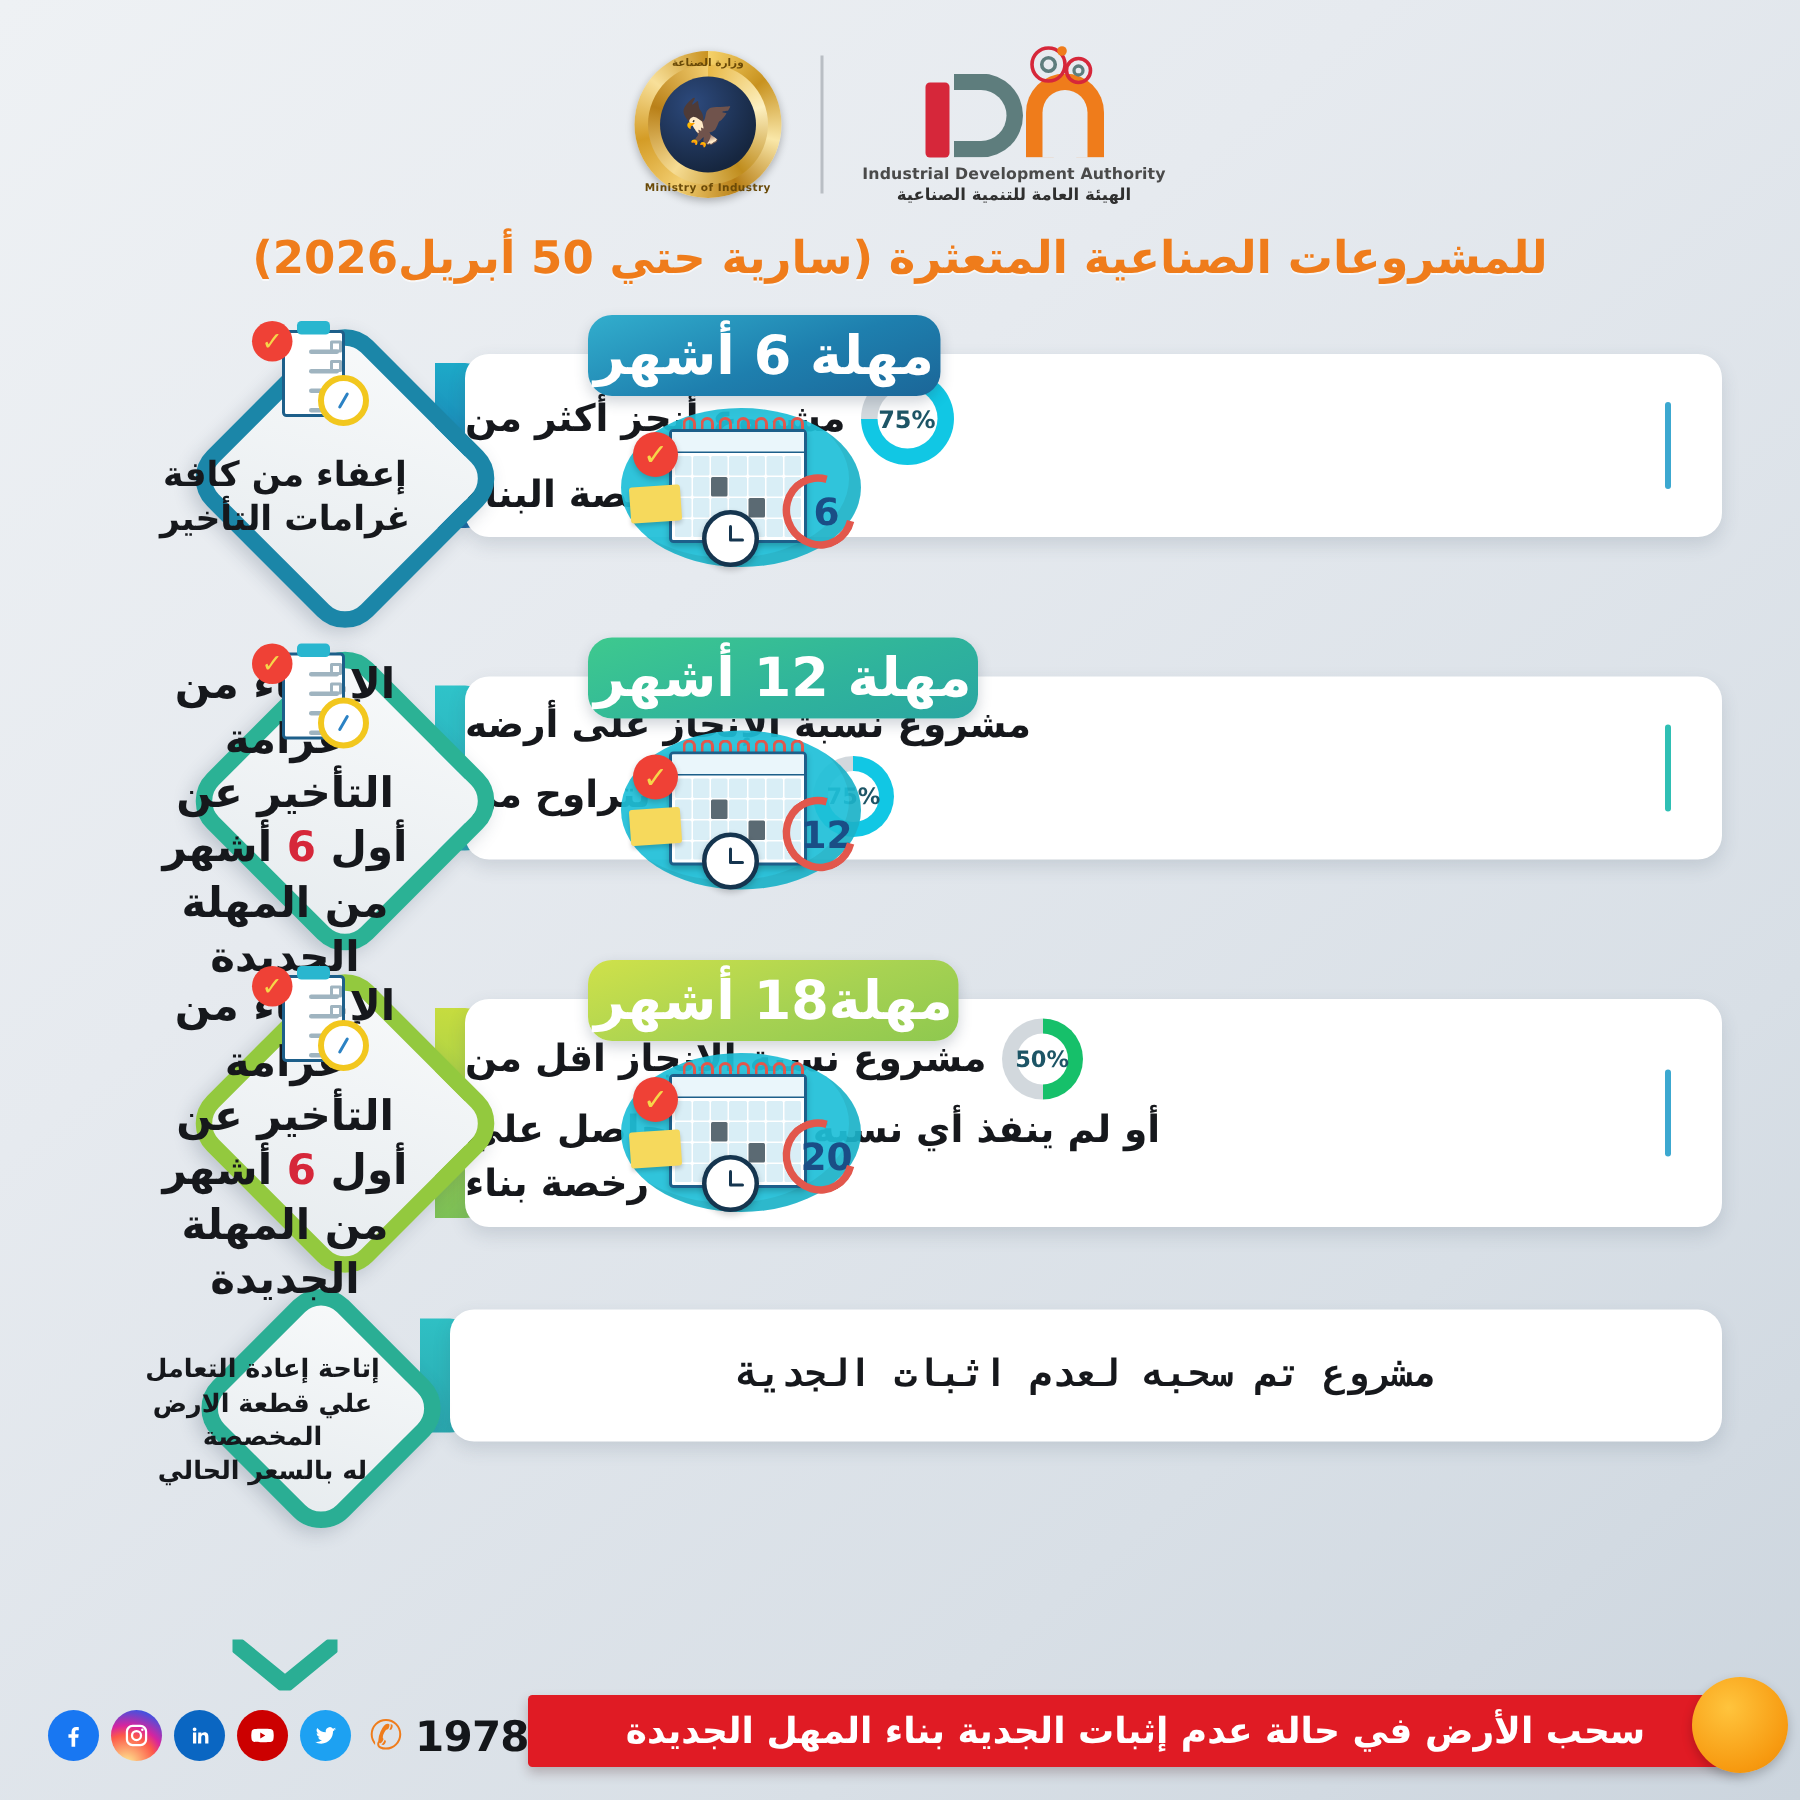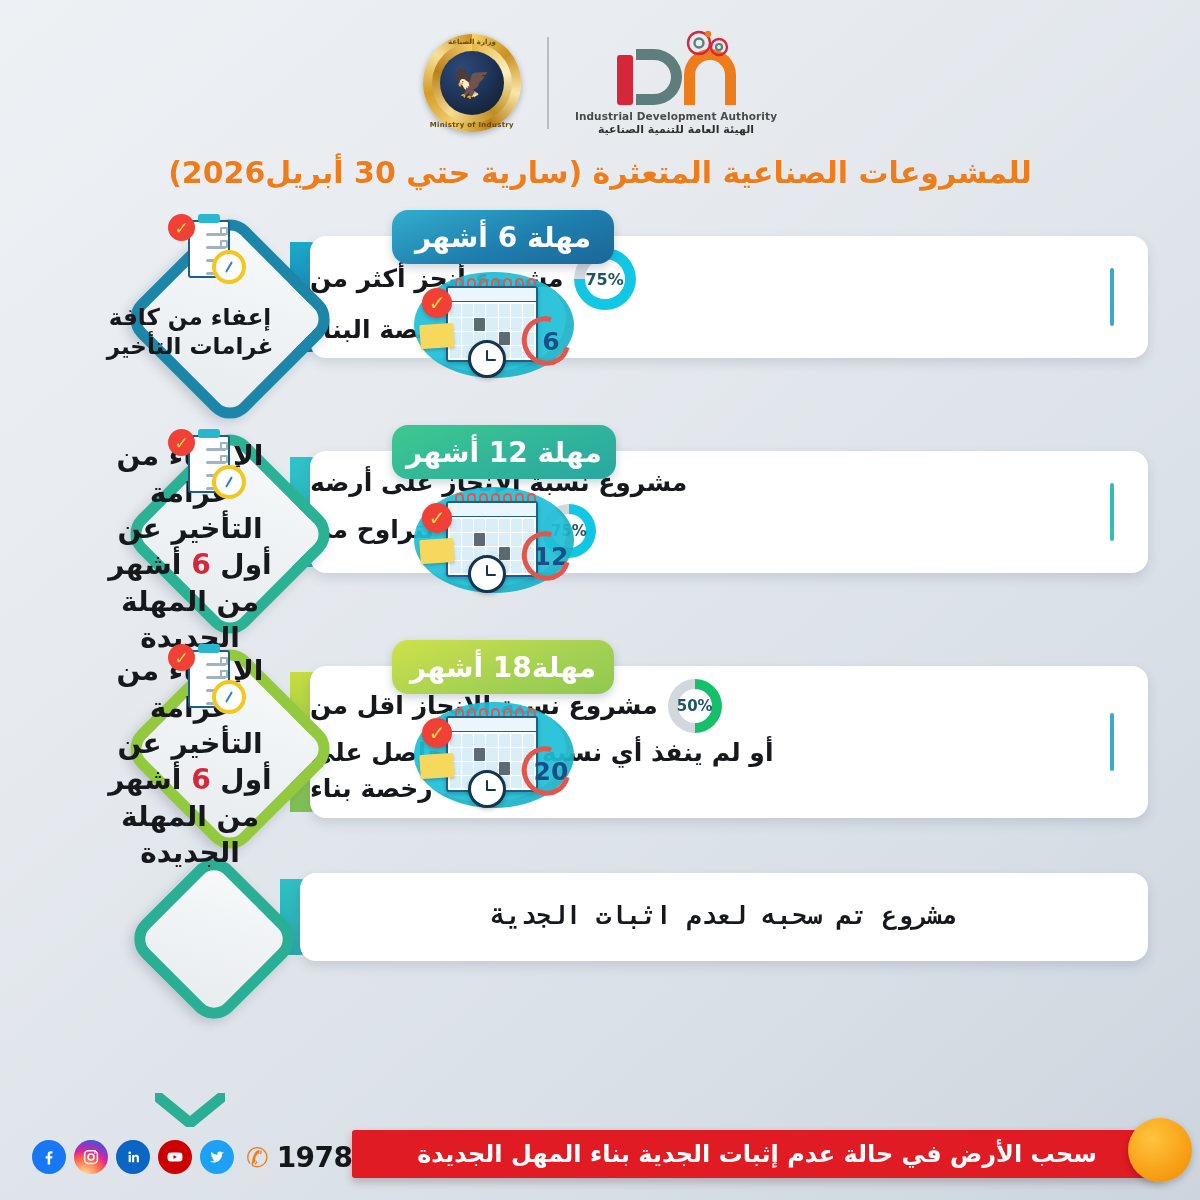--- a/index.html
+++ b/index.html
@@ -135,23 +135,23 @@
 
   .inline-wrap { display: flex; flex-direction: column; align-items: flex-end; gap: 4px; flex: 1; }
   .line { display: flex; align-items: center; gap: 10px; justify-content: flex-end; }
   .line .txt { font-weight: 800; color: #16181c; font-size: 25px; line-height: 1.3; }
 
   
   .badge {
     position: absolute; top: 0; left: 392px; z-index: 5;
     min-width: 222px; height: 54px; border-radius: 16px;
     display: flex; align-items: center; justify-content: center;
-    color: #fff; font-weight: 800; font-size: 28px;
+    color: #fff; font-weight: 800; font-size: 36px;
     box-shadow: 0 4px 9px rgba(40,60,80,.22);
-    padding: 0 14px;
+    padding: 0 4px;
   }
   .row.r1 .badge { background: linear-gradient(160deg, #32aecd 0%, #1e7fae 55%, #1b6698 100%); }
   .row.r2 .badge { background: linear-gradient(160deg, #3ec98e 0%, #2fb39c 60%, #2aa6a2 100%); }
   .row.r3 .badge { background: linear-gradient(160deg, #cfe14a 0%, #a7d252 55%, #8ec84f 100%); }
 
   
   .cal-wrap { position: absolute; left: 398px; top: 56px; width: 190px; height: 118px; z-index: 4; }
   .cal-blob {
     position: absolute; left: 16px; top: 6px; width: 160px; height: 106px;
     background: #1fc0d8; border-radius: 50%; opacity: .92;
@@ -346,21 +346,21 @@
     <div class="moi-ring2"></div>
     <div class="moi-core">
       <span class="moi-eagle">🦅</span>
     </div>
     <div class="moi-t top">وزارة الصناعة</div>
     <div class="moi-t bot">Ministry of Industry</div>
   </div>
 </div>
 
 <div class="title">
-  <div>للمشروعات الصناعية المتعثرة (سارية حتي 30 أبريل2026)</div>
+  <div>للمشروعات الصناعية المتعثرة (سارية حتي 50 أبريل2026)</div>
 </div>
 
 <div class="rows">
 
   <div class="row r1">
     <div class="card">
       <div class="accent"></div>
       <div class="card-inner">
         <div class="tick"></div>
         <div class="inline-wrap">
@@ -658,20 +658,25 @@
   </div>
 
   <div class="row r4">
     <div class="card">
       <div class="accent"></div>
       <div class="card-text">مشروع تم سحبه لعدم اثبات الجدية</div>
     </div>
 
     <div class="diamond">
       <div class="dia-shape"></div>
+      <div class="dia-text">
+        <div>إتاحة إعادة التعامل</div>
+        <div>علي قطعة الارض المخصصة</div>
+        <div>له بالسعر الحالي</div>
+      </div>
     </div>
   </div>
 </div>
 
 <svg class="chevron" viewBox="0 0 70 34">
   <path d="M2 3 L35 30 L68 3" fill="none" stroke="#2aae94" stroke-width="11" stroke-linecap="round" stroke-linejoin="round"></path>
 </svg>
 
 <div class="footer">
 

